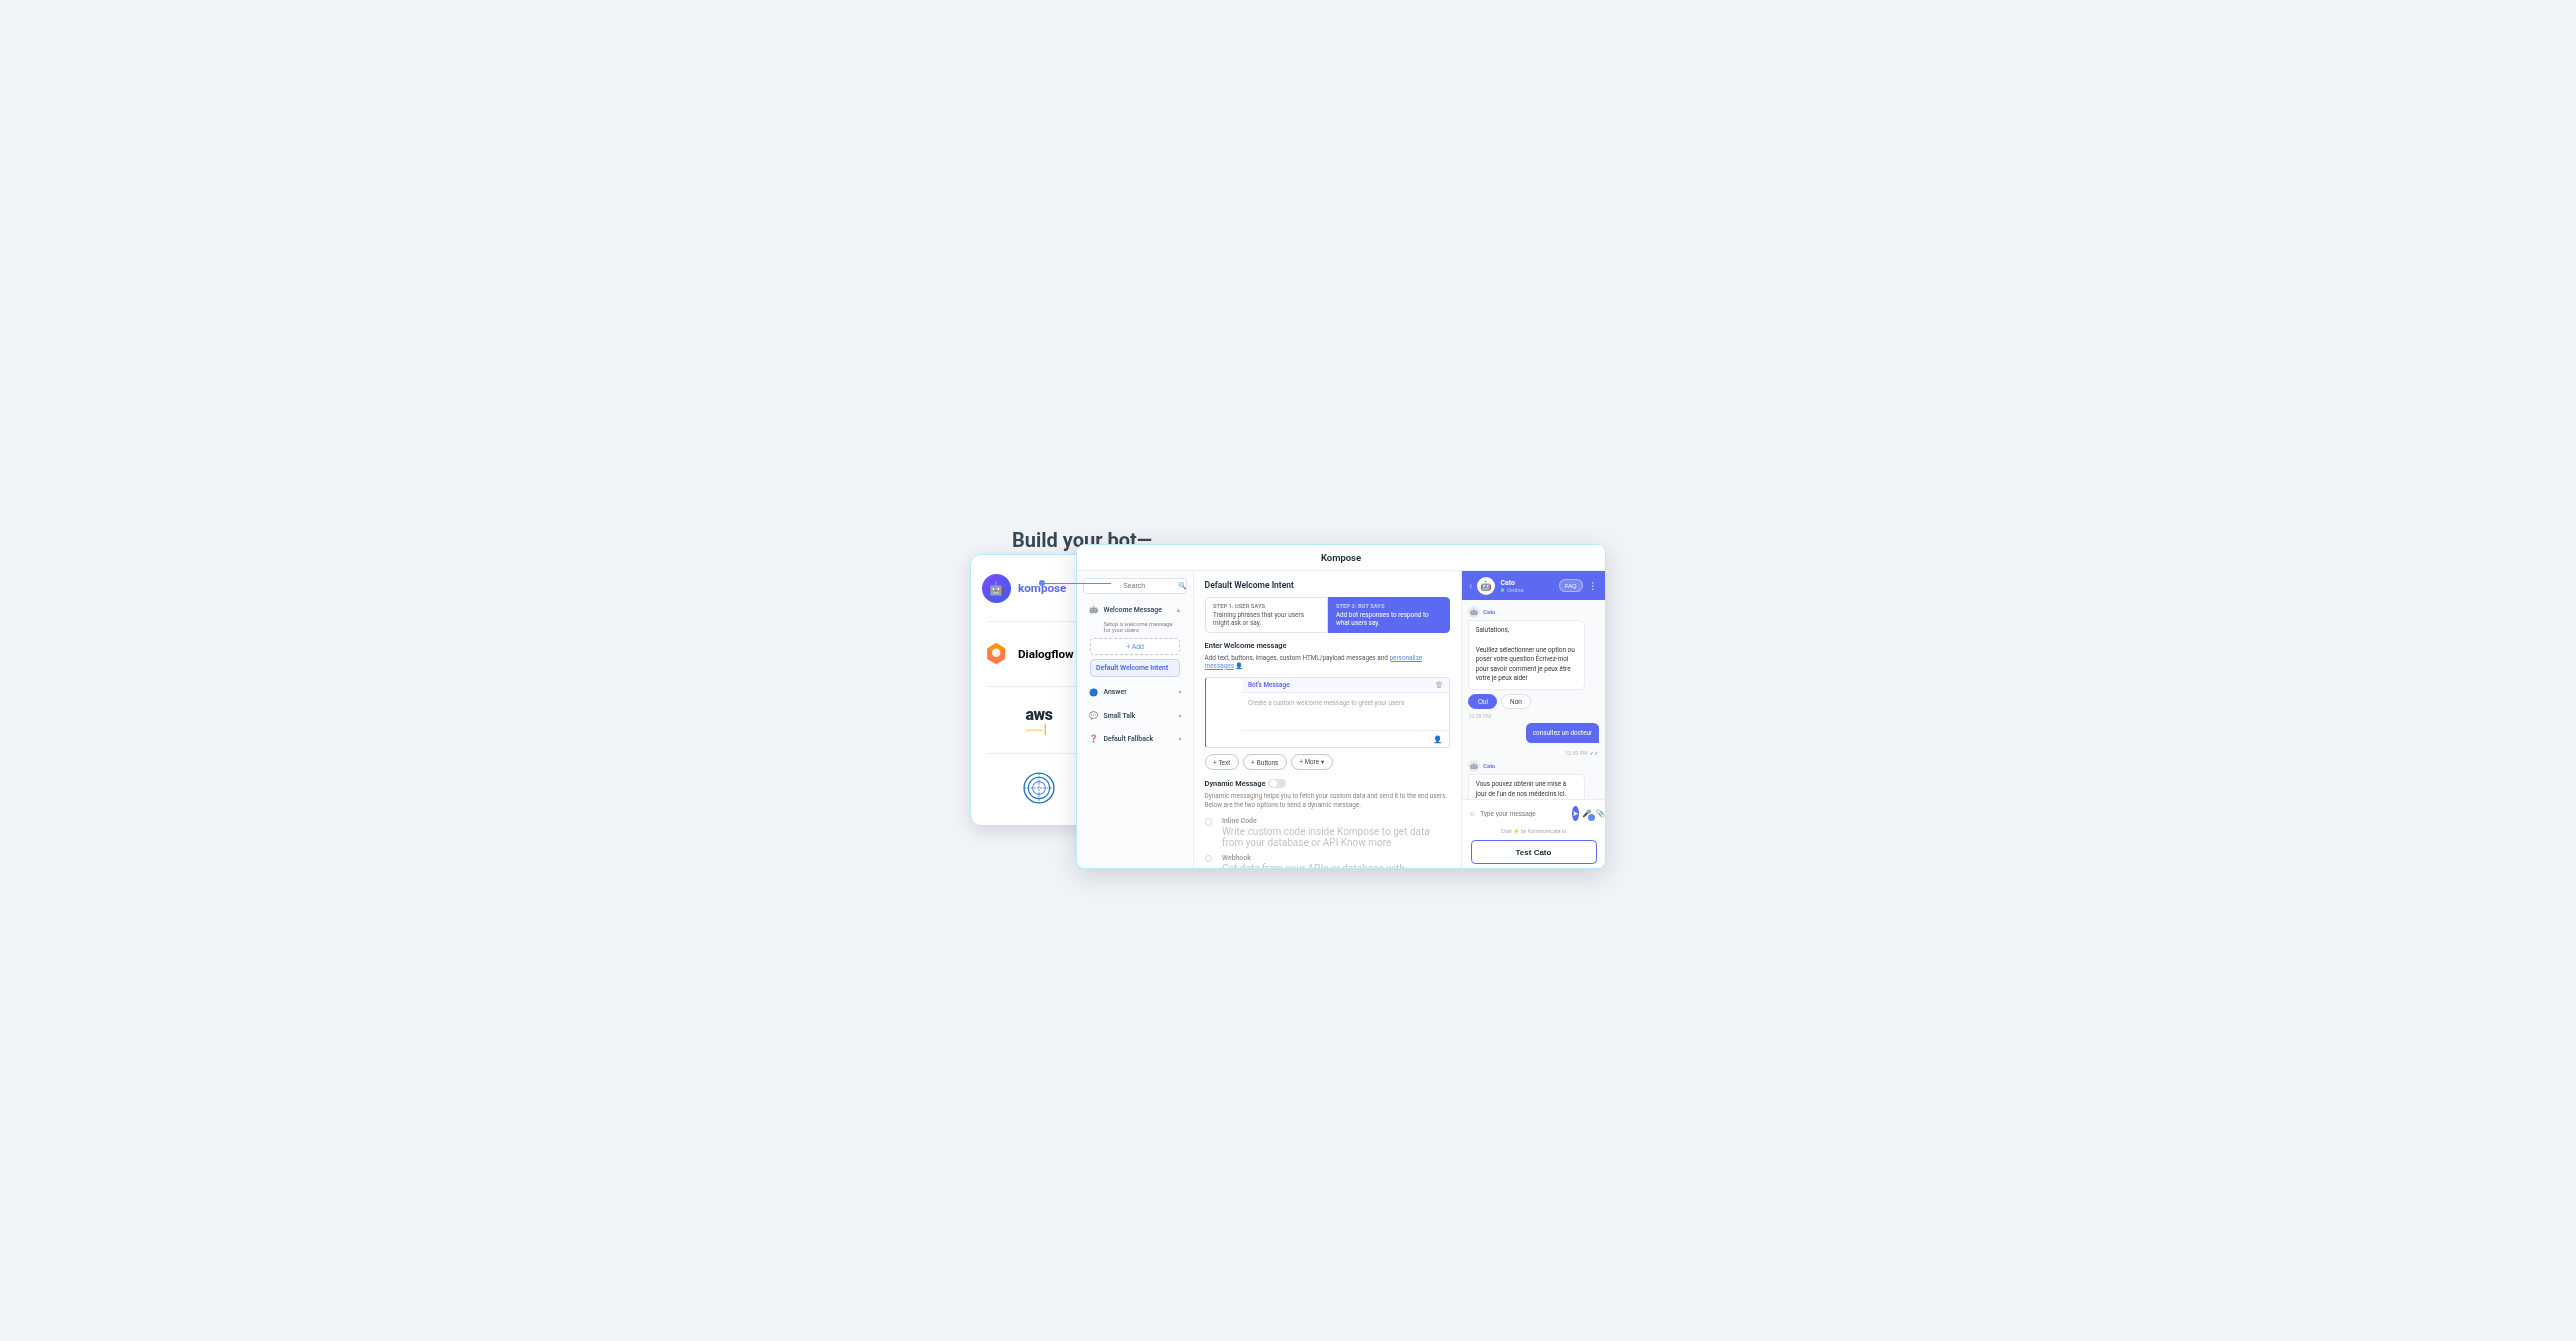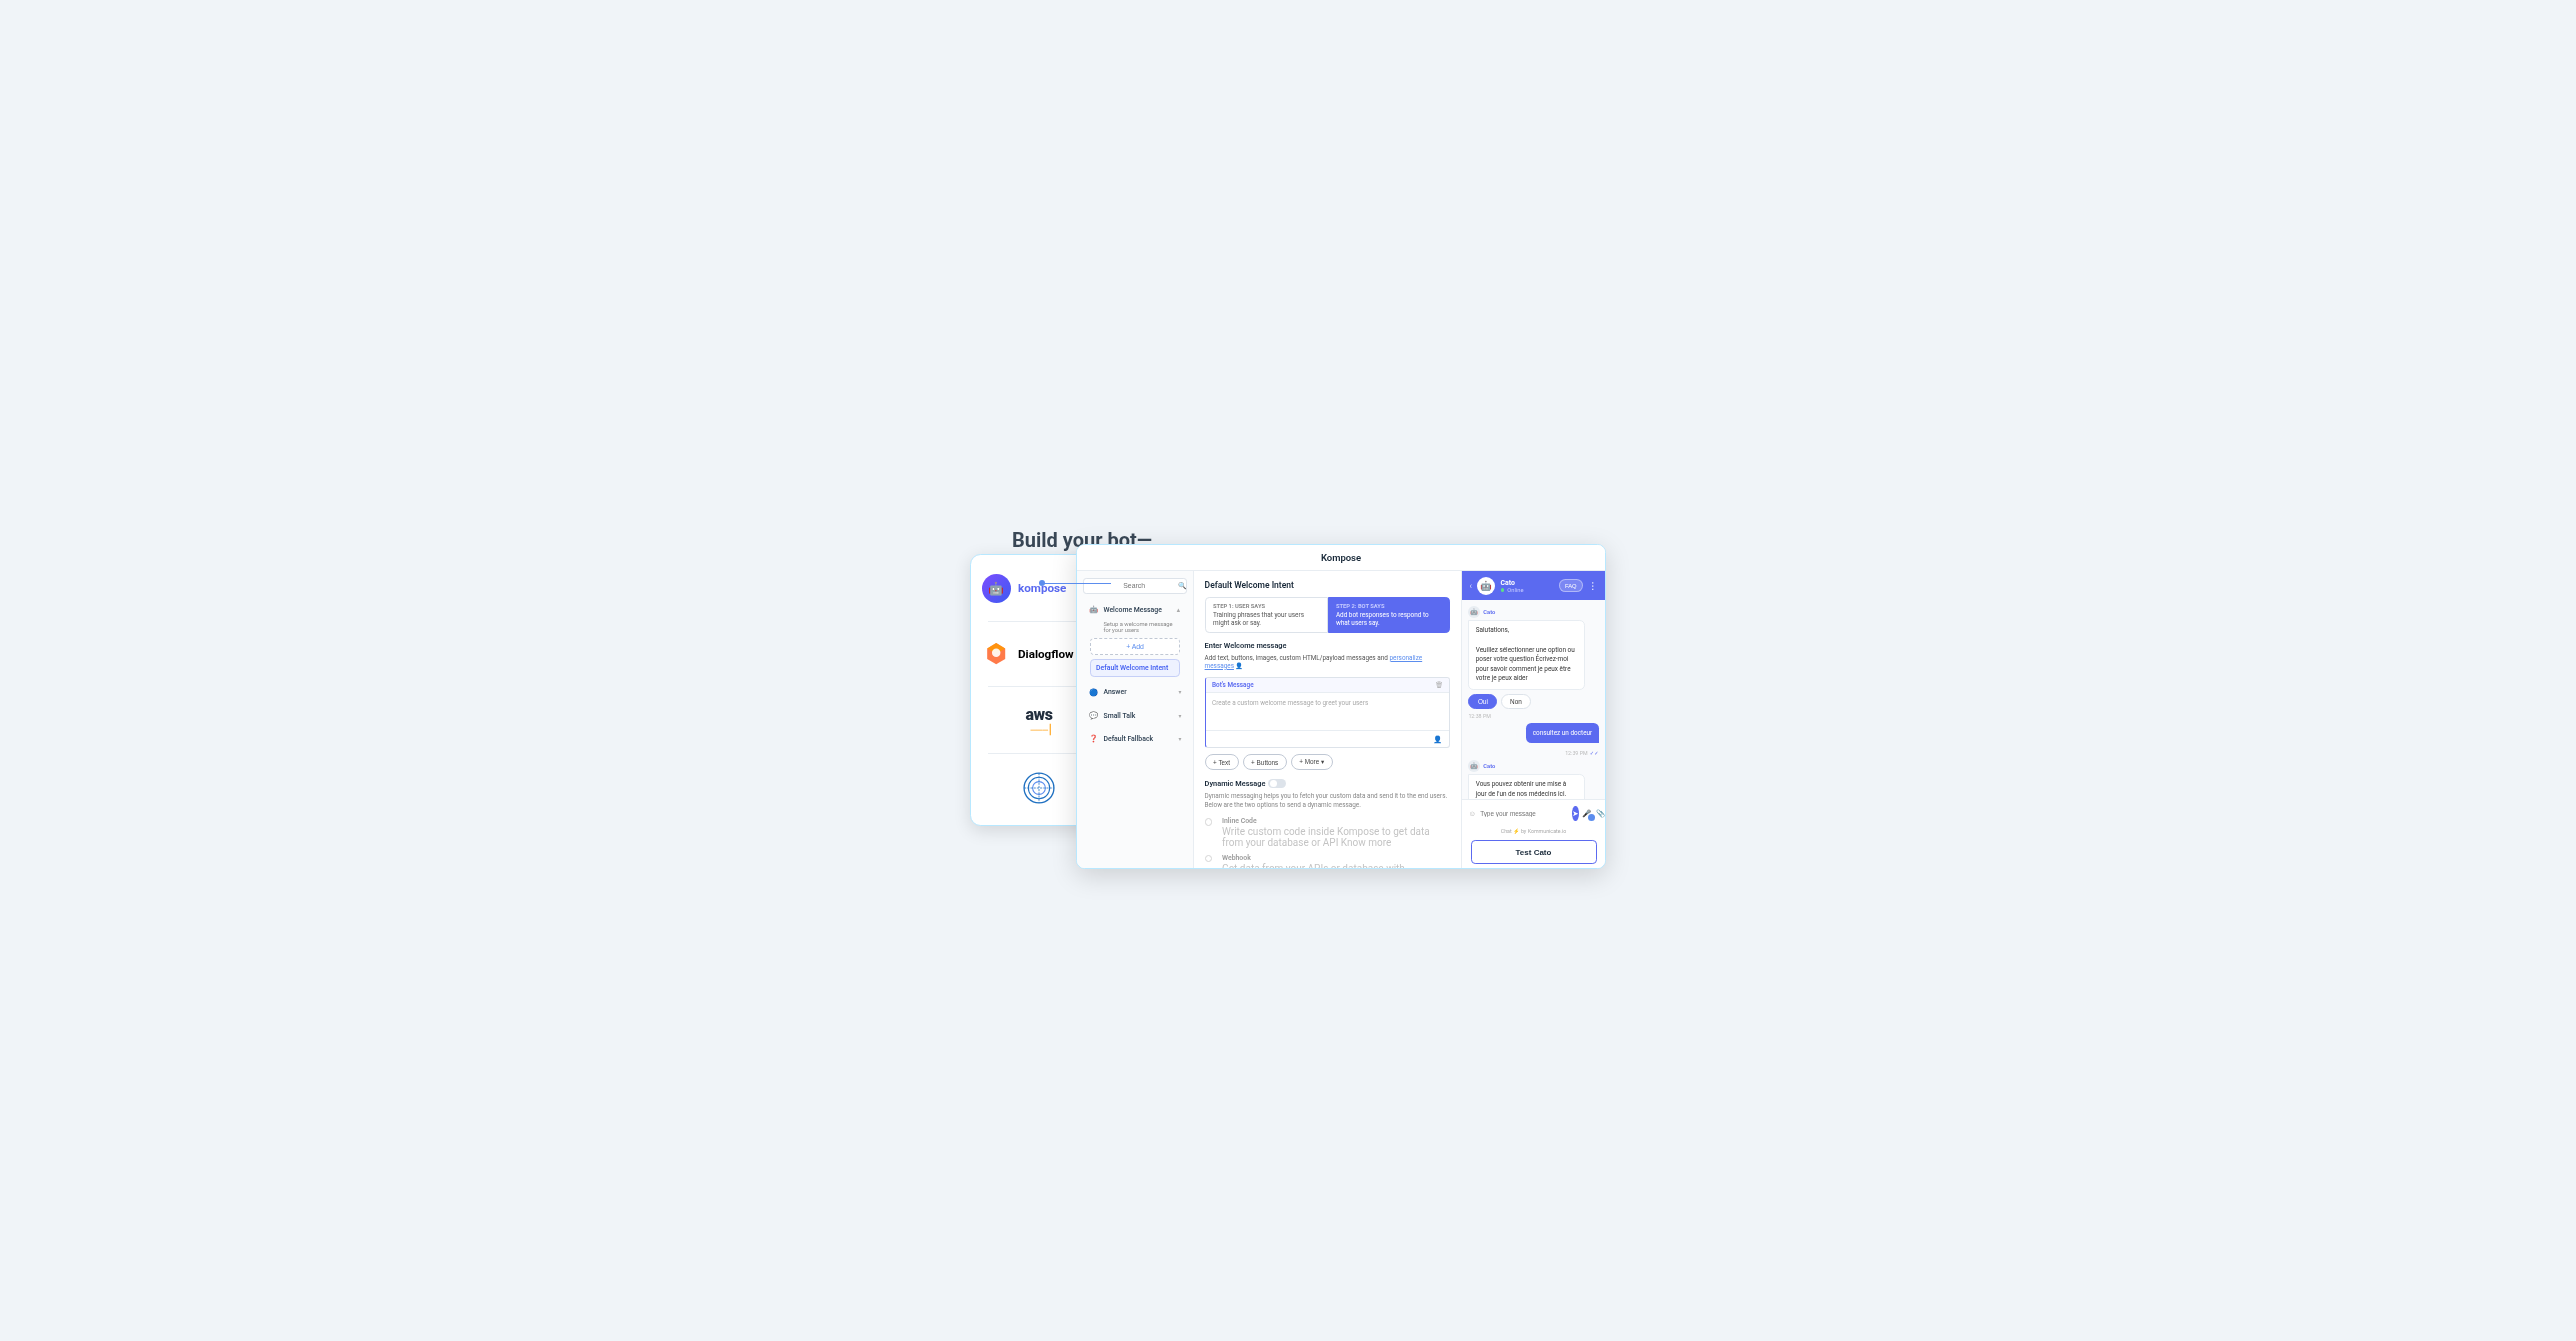--- a/index.html
+++ b/index.html
@@ -309,20 +309,21 @@
       color: #5b8dee;
       text-decoration: underline;
     }
 
     .message-block {
       border: 0.5px solid #dde3ea;
       border-left: 1.6px solid #5b6af0;
       border-radius: 3.2px;
       margin-bottom: 6.4px;
       overflow: hidden;
+      padding-left: 36px;
     }
 
     .message-block-header {
       background: #f7f8ff;
       padding: 3.2px 6.4px;
       display: flex;
       align-items: center;
       justify-content: space-between;
       border-bottom: 0.5px solid #e8edf2;
     }
@@ -725,21 +726,21 @@
           <polygon points="23,4 40,14 23,24 6,14" fill="#FF9A00" opacity="0.8"></polygon>
           <circle cx="23" cy="22" r="8" fill="white" opacity="0.9"></circle>
         </svg>
       </div>
       <span class="integration-label">Dialogflow</span>
     </div>
 
     <div class="divider"></div>
 
     <div class="integration-item" style="justify-content: center;">
-      <div style="text-align:right;">
+      <div style="text-align:left;">
         <div style="font-size:16px; font-weight:900; color:#232f3e; letter-spacing:-0.5px;">aws</div>
         <div style="color:#ff9900; font-size:11.7px; line-height:1;">⎯⎯⎯⎮</div>
       </div>
     </div>
 
     <div class="divider"></div>
 
     <div class="integration-item" style="justify-content: center;">
       <div>
         <svg width="32" height="32" viewBox="0 0 60 60" fill="none">

